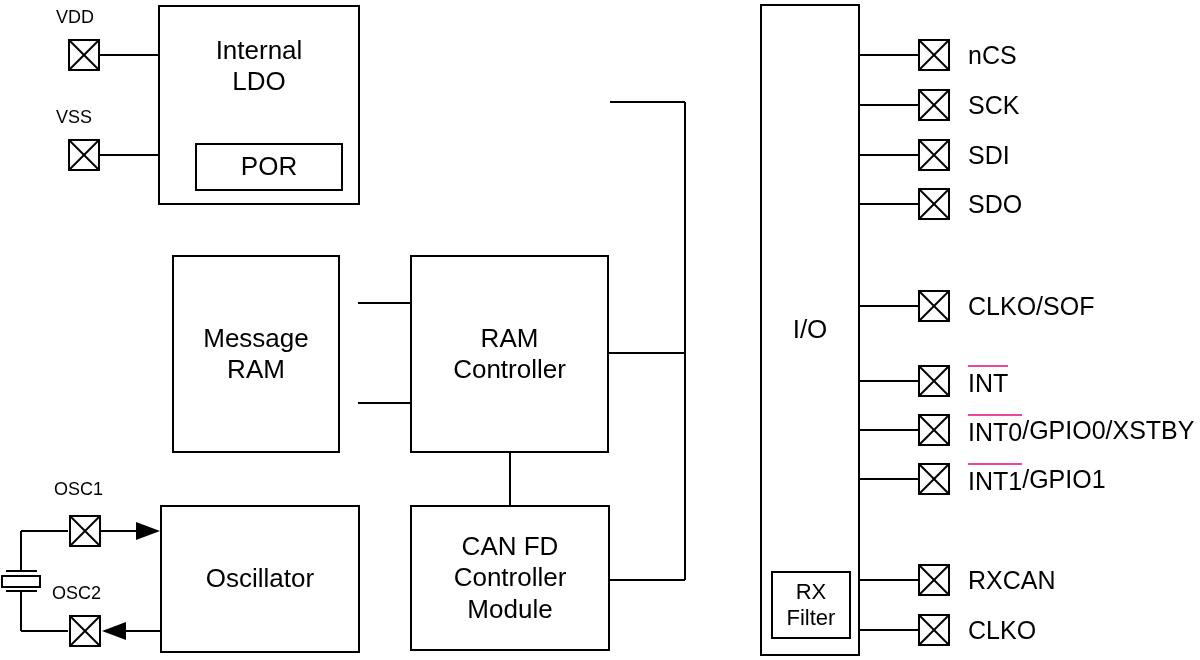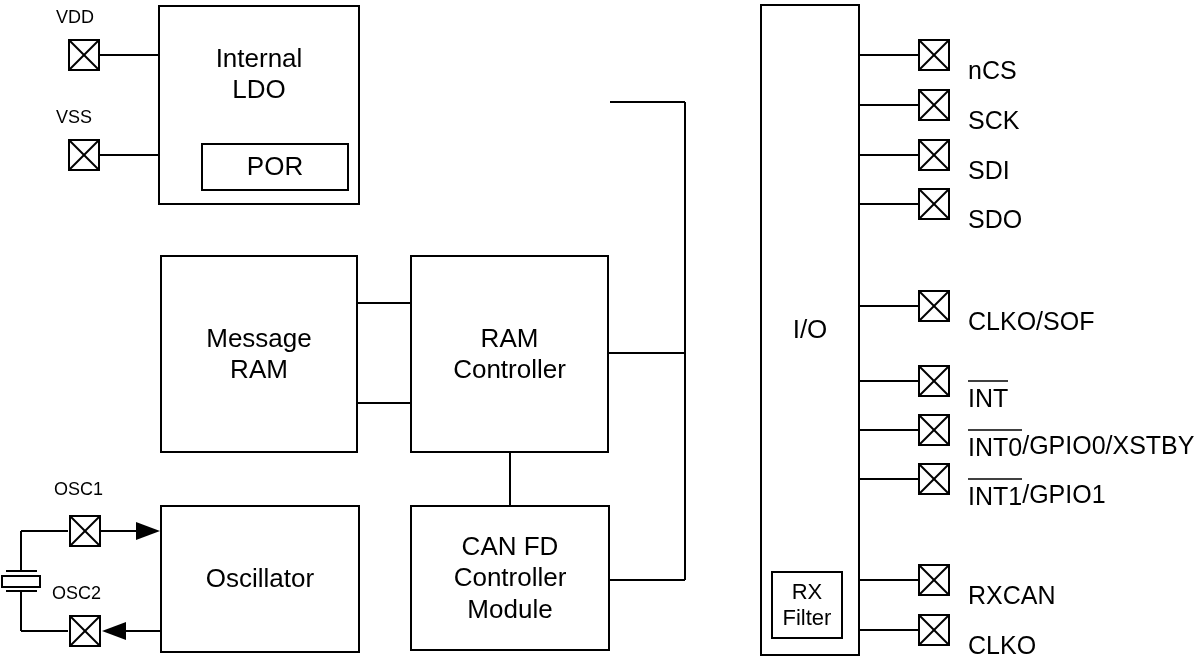--- a/index.html
+++ b/index.html
@@ -8,30 +8,30 @@
     font-family:"Liberation Sans","DejaVu Sans",sans-serif;color:#000;overflow:hidden;
   }
   .block{
     position:absolute;border:2px solid #000;background:transparent;
     display:flex;align-items:center;justify-content:center;text-align:center;
     box-sizing:border-box;
   }
   .block.align-top{align-items:flex-start;}
   .block-label{font-size:26px;line-height:1.2;white-space:pre-line;}
   .block-label.small{font-size:22px;}
-  .pad-top{padding-top:36px;}
+  .pad-top{padding-top:28px;}
   .wires{position:absolute;left:0;top:0;}
   .pinbox{position:absolute;width:32px;height:32px;}
   .pinbox svg{display:block;}
   .lpin-label{position:absolute;font-size:18px;line-height:1.1;}
   .rlabel{
     position:absolute;font-size:25px;height:32px;
-    display:flex;align-items:center;white-space:nowrap;margin-top:15px;
+    display:flex;align-items:center;white-space:nowrap;
   }
-  .ov{border-top:2px solid #404040;padding-top:2px;}
+  .ov{border-top:2px solid #ec4899;padding-top:2px;}
 </style>
 </head>
 <body>
 
 <div class="diagram">
 
   <svg class="wires" width="1200" height="660" viewBox="0 0 1200 660">
     <g stroke="#000" stroke-width="2" fill="none" shape-rendering="crispEdges">
       <line x1="100" y1="55" x2="158" y2="55"></line>
       <line x1="100" y1="155" x2="158" y2="155"></line>
@@ -71,26 +71,26 @@
     </g>
 
     <polygon points="136,522 160,531 136,540" fill="#000"></polygon>
     <polygon points="102,631 126,622 126,640" fill="#000"></polygon>
   </svg>
 
   <div class="block align-top" style="left:158px;top:5px;width:202px;height:200px">
     <div class="block-label pad-top">Internal
 LDO</div>
   </div>
-  <div class="block" style="left:201px;top:143px;width:148px;height:48px">
+  <div class="block" style="left:195px;top:143px;width:148px;height:48px">
     <div class="block-label">POR</div>
   </div>
 
 
-  <div class="block" style="left:160px;top:255px;width:198px;height:198px">
+  <div class="block" style="left:172px;top:255px;width:168px;height:198px">
     <div class="block-label">Message
 RAM</div>
   </div>
 
   <div class="block" style="left:410px;top:255px;width:199px;height:198px">
     <div class="block-label">RAM
 Controller</div>
   </div>
 
   <div class="block" style="left:160px;top:505px;width:200px;height:148px">
@@ -99,21 +99,21 @@
 
   <div class="block" style="left:410px;top:505px;width:200px;height:146px">
     <div class="block-label">CAN FD
 Controller
 Module</div>
   </div>
 
   <div class="block" style="left:760px;top:4px;width:100px;height:652px">
     <div class="block-label">I/O</div>
   </div>
-  <div class="block" style="left:771px;top:571px;width:72px;height:68px">
+  <div class="block" style="left:771px;top:571px;width:80px;height:68px">
     <div class="block-label small">RX
 Filter</div>
   </div>
 
   <div class="lpin-label" style="left:56px;top:8px">VDD</div>
   <div class="pinbox" style="left:68px;top:39px">
     <svg width="32" height="32" viewBox="0 0 32 32">
       <rect x="1" y="1" width="30" height="30" fill="none" stroke="#000" stroke-width="2"></rect>
       <line x1="1" y1="1" x2="31" y2="31" stroke="#000" stroke-width="2"></line>
       <line x1="31" y1="1" x2="1" y2="31" stroke="#000" stroke-width="2"></line>

